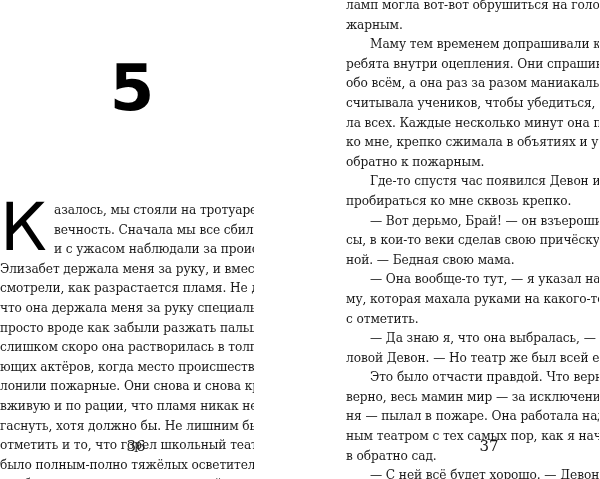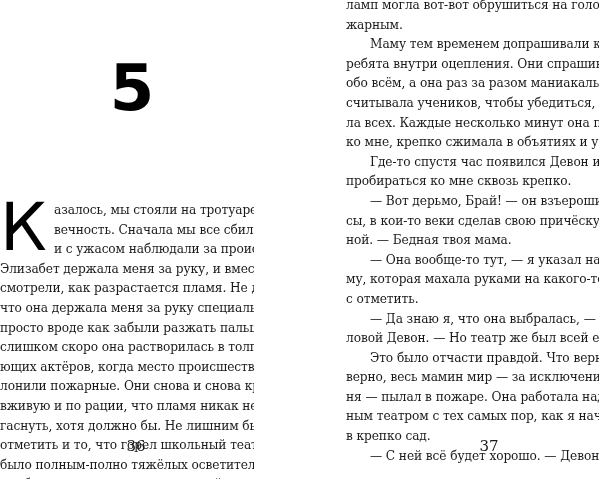--- a/index.html
+++ b/index.html
@@ -51,31 +51,32 @@
 <div class="page page-right">
   <div class="body-text right-text" id="right-text">
       <span class="line">ламп могла вот-вот обрушиться на головы по-</span>
       <span class="line last">жарным.</span>
       <span class="line indent">Маму тем временем допрашивали какие-то</span>
       <span class="line">ребята внутри оцепления. Они спрашивали её</span>
       <span class="line">обо всём, а она раз за разом маниакально пере-</span>
       <span class="line">считывала учеников, чтобы убедиться, что выве-</span>
       <span class="line">ла всех. Каждые несколько минут она подбегала</span>
       <span class="line">ко мне, крепко сжимала в объятиях и убегала</span>
+      <span class="line last">обратно к пожарным.</span>
       <span class="line indent">Где-то спустя час появился Девон и принялся</span>
       <span class="line last">пробираться ко мне сквозь крепко.</span>
       <span class="line indent">— Вот дерьмо, Брай! — он взъерошил воло-</span>
       <span class="line">сы, в кои-то веки сделав свою причёску неидеаль-</span>
-      <span class="line last">ной. — Бедная твоя мама.</span>
+      <span class="line last">ной. — Бедная свою мама.</span>
       <span class="line indent">— Она вообще-то тут, — я указал на ма-</span>
       <span class="line">му, которая махала руками на какого-то парня</span>
       <span class="line last">с отметить.</span>
       <span class="line indent">— Да знаю я, что она выбралась, — потряс го-</span>
       <span class="line last">ловой Девон. — Но театр же был всей её жизнью.</span>
       <span class="line indent">Это было отчасти правдой. Что верно, то</span>
       <span class="line">верно, весь мамин мир — за исключением ме-</span>
       <span class="line">ня — пылал в пожаре. Она работала над школь-</span>
       <span class="line">ным театром с тех самых пор, как я начал ходить</span>
-      <span class="line last">в крепко сад.</span>
+      <span class="line last">в обратно сад.</span>
       <span class="line indent">— С ней всё будет хорошо. — Девон сильно</span>
     </div>
   <div class="page-number right-pn">37</div>
 </div>
 
 </body></html>

